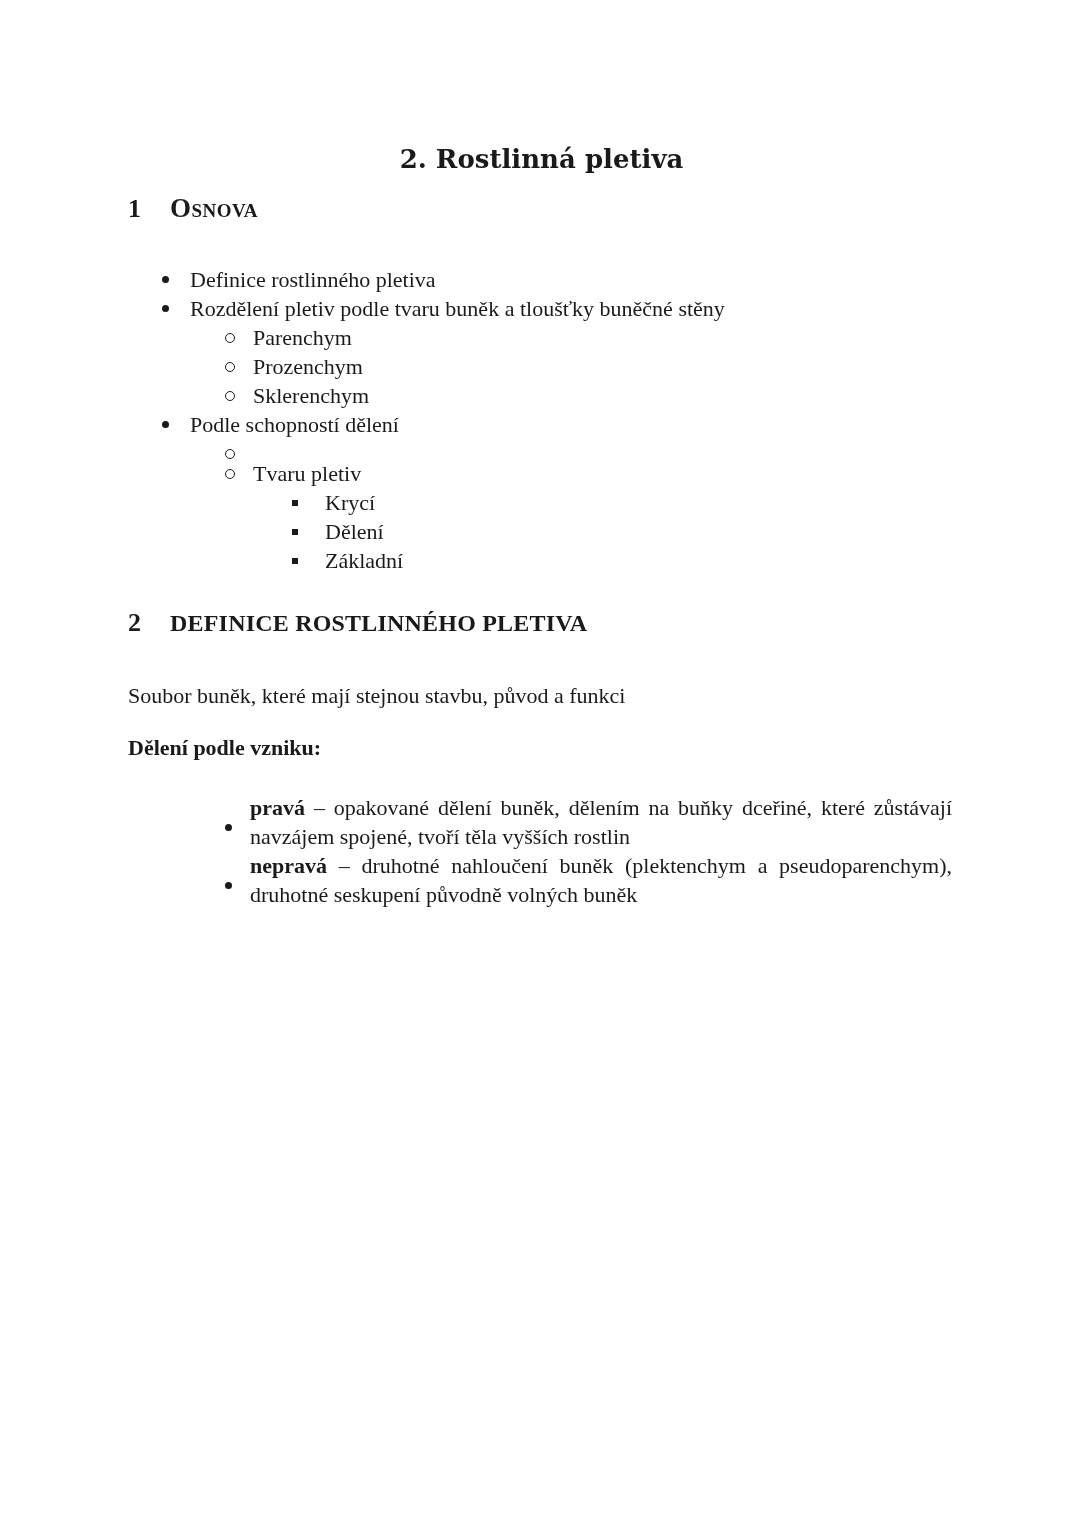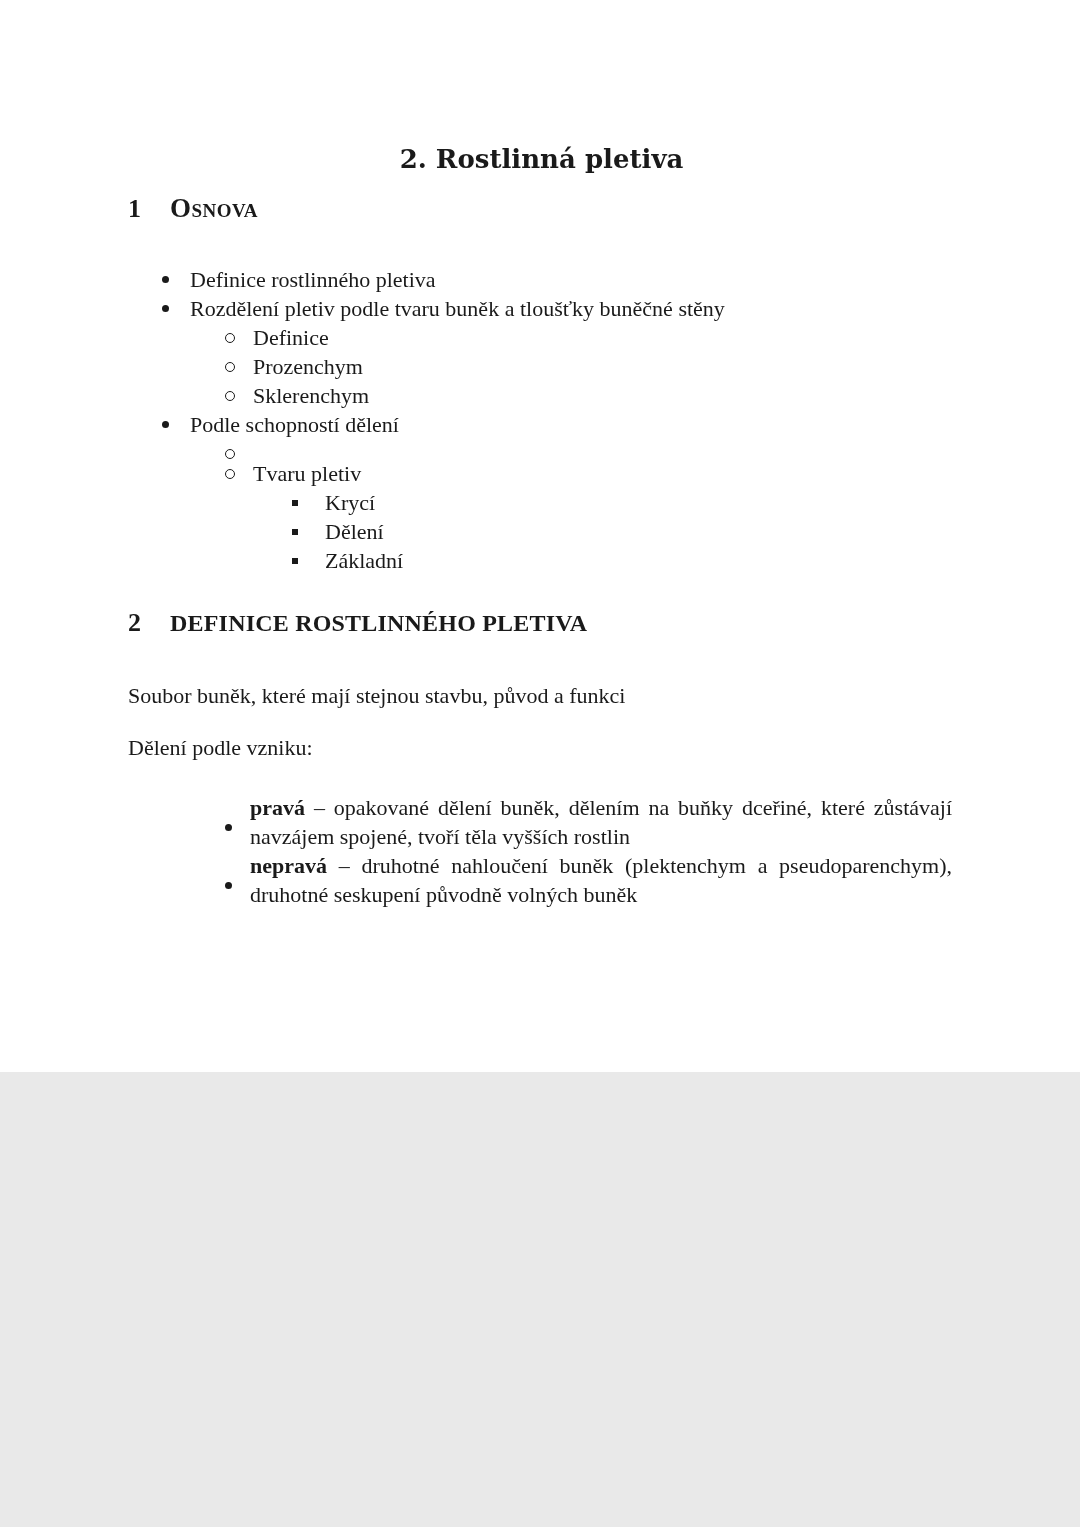--- a/index.html
+++ b/index.html
@@ -1,19 +1,19 @@
 <!DOCTYPE html>
 <html><head>
 <meta charset="utf-8">
 <style>
   * { margin:0; padding:0; box-sizing:border-box; }
   html,body { background:#e9e9e9; }
   body { width:1080px; height:1527px; margin:0 auto; }
   .page {
-    width:1080px; height:1072px; background:#ffffff; color:#1a1a1a;
+    width:1080px; height:1527px; background:#ffffff; color:#1a1a1a;
     font-family:"Liberation Serif", serif; font-size:22px; line-height:29px;
     padding:142px 125px 4px 128px; overflow:hidden;
   }
   .doc-title {
     font-family:"DejaVu Serif", serif; font-weight:bold; font-size:26px;
     line-height:34px; text-align:center; letter-spacing:0px;
   }
   .hrow { display:flex; align-items:baseline; font-weight:bold; }
   .h1row { margin-top:13px; font-size:27px; line-height:38px; }
   .h1row .hnum { width:42px; font-size:26px; }
@@ -28,21 +28,21 @@
   .mk { display:inline-block; flex:none; }
   .mk::after { content:''; display:block; }
   .mk-disc::after   { width:7px; height:7px; background:#1a1a1a; border-radius:50%; margin-top:11px; }
   .mk-circle::after { width:8px; height:8px; border:1.4px solid #1a1a1a; border-radius:50%; margin-top:10px; }
   .mk-square::after { width:6px; height:6px; background:#1a1a1a; margin-top:12px; }
   .li1 .mk { margin-left:34px;  width:28px; }
   .li2 .mk { margin-left:97px;  width:28px; }
   .li3 .mk { margin-left:164px; width:33px; }
 
   .definition { margin-top:42px; }
-  .subheading { margin-top:23px; font-weight:normal; }
+  .subheading { margin-top:23px; font-weight:bold; }
 
   .origin { margin-top:31px; }
   .origin li { display:flex;align-items:center; }
   .origin .mk { margin-left:97px; width:25px; }
   .origin .txt { flex:1; text-align:justify; margin-right:3px; }
   .origin .term { font-weight:bold; }
 </style>
 </head>
 <body>
 
@@ -59,21 +59,21 @@
     <li class="li1">
         <span class="mk mk-disc"></span>
         <span>Definice rostlinného pletiva</span>
       </li>
     <li class="li1">
         <span class="mk mk-disc"></span>
         <span>Rozdělení pletiv podle tvaru buněk a tloušťky buněčné stěny</span>
       </li>
     <li class="li2">
         <span class="mk mk-circle"></span>
-        <span>Definice</span>
+        <span>Parenchym</span>
       </li>
     <li class="li2">
         <span class="mk mk-circle"></span>
         <span>Prozenchym</span>
       </li>
     <li class="li2">
         <span class="mk mk-circle"></span>
         <span>Sklerenchym</span>
       </li>
     <li class="li1">

